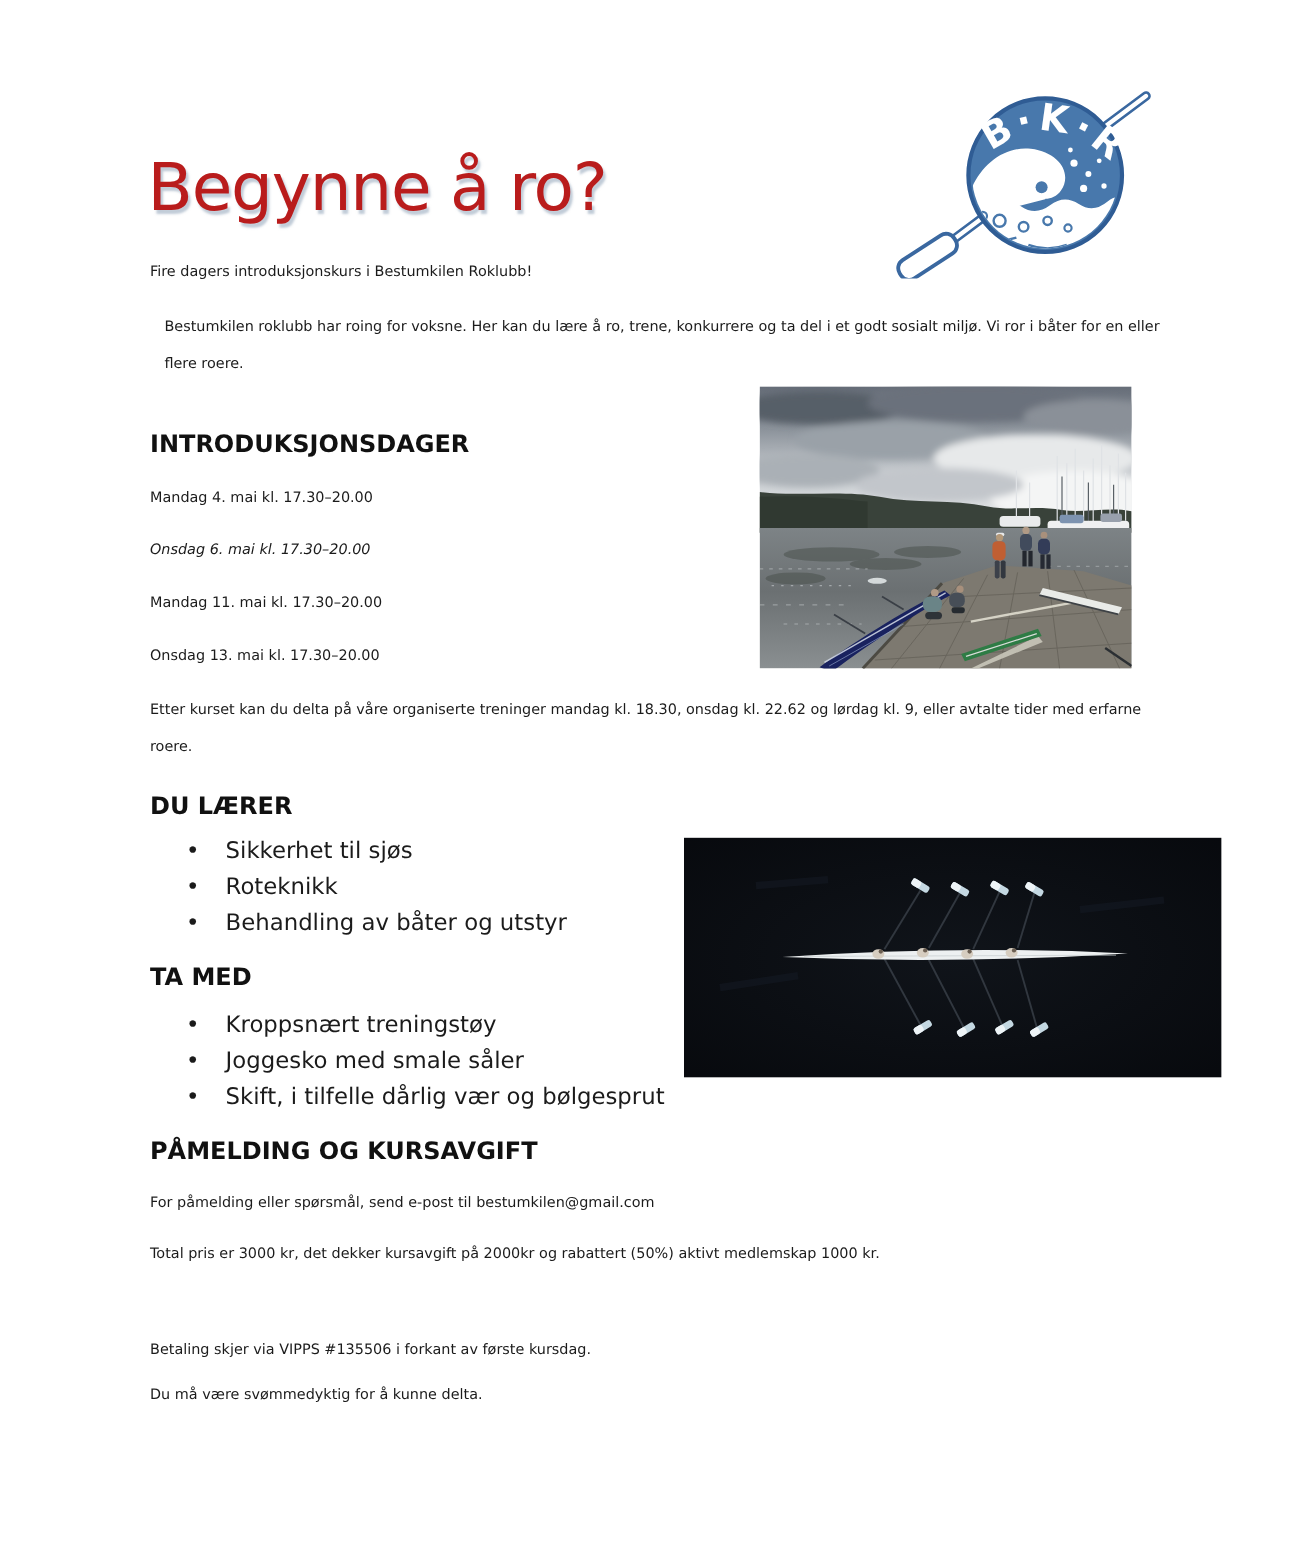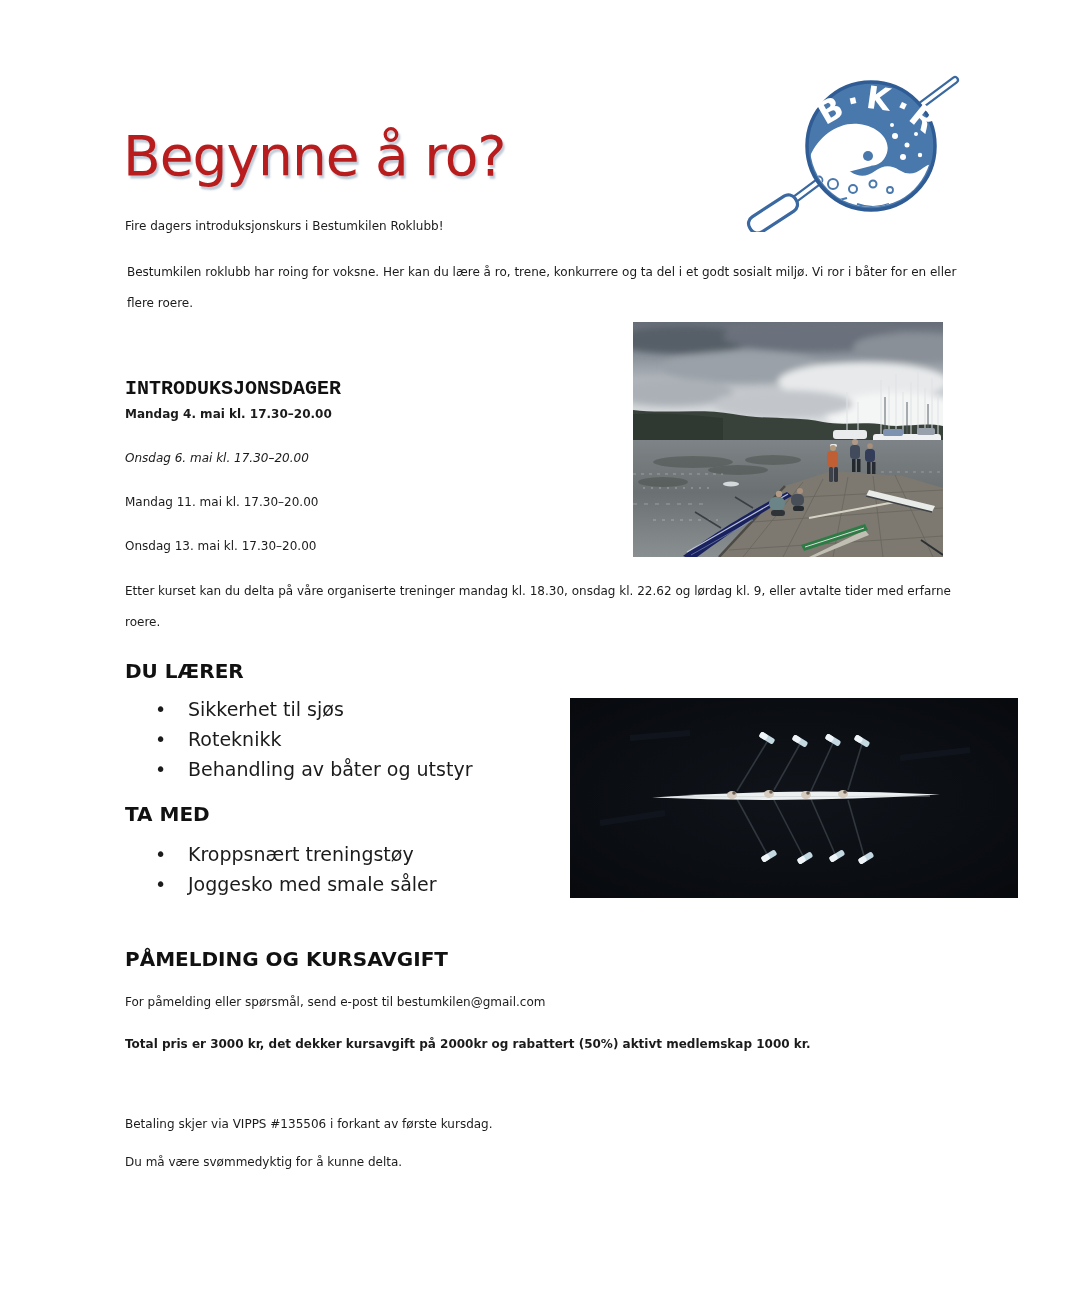--- a/index.html
+++ b/index.html
@@ -11,34 +11,34 @@
   p,h1,h2,ul{margin:0;padding:0;}
   .abs{position:absolute;}
   .txt{font-size:12px;line-height:31px;color:#1b1b1b;}
   .sec{font-size:20px;line-height:31px;font-weight:bold;color:#111111;}
   .title{
     left:123px;top:126px;font-size:55px;line-height:60px;font-weight:400;
     color:#b91c1c;letter-spacing:-1px;
     text-shadow:2px 3px 2px rgba(140,160,182,0.55);
   }
   .lead{left:125px;top:211px;}
-  .about{left:127px;top:257px;width:840px;}
-  .h-days{left:125px;top:373px;font-family:Liberation Mono, monospace;}
-  .day0{left:125px;top:399px;font-weight:bold;}
+  .about{left:137px;top:257px;width:840px;}
+  .h-days{left:125px;top:355px;}
+  .day0{left:125px;top:399px;}
   .day1{left:125px;top:443px;font-style:italic;}
   .day2{left:125px;top:487px;text-align:center;}
   .day3{left:125px;top:531px;}
   .after{left:125px;top:576px;width:845px;}
   .h-learn{left:125px;top:656px;}
   .ul-learn{left:125px;top:694px;}
   .h-bring{left:125px;top:799px;}
   .ul-bring{left:125px;top:839px;}
   .h-signup{left:125px;top:944px;}
   .contact{left:125px;top:987px;}
-  .price{left:125px;top:1029px;width:845px;font-weight:bold;}
+  .price{left:125px;top:1029px;width:845px;}
   .payment{left:125px;top:1109px;}
   .swim{left:125px;top:1147px;}
   ul.blist{list-style:none;}
   ul.blist li{
     position:relative;padding-left:63px;font-size:19px;line-height:30px;color:#1b1b1b;
   }
   ul.blist li::before{
     content:"\2022";position:absolute;left:30px;top:0;font-size:19px;color:#1b1b1b;
   }
   .logo-box{left:745px;top:66px;width:215px;height:166px;}
@@ -237,20 +237,21 @@
   <ul class="abs blist ul-learn">
     <li>Sikkerhet til sjøs</li>
     <li>Roteknikk</li>
     <li>Behandling av båter og utstyr</li>
   </ul>
 
   <h2 class="abs sec h-bring">TA MED</h2>
   <ul class="abs blist ul-bring">
     <li>Kroppsnært treningstøy</li>
     <li>Joggesko med smale såler</li>
+    <li>Skift, i tilfelle dårlig vær og bølgesprut</li>
   </ul>
 
   <div class="abs photo-aerial">
     <svg width="448" height="200" viewBox="0 0 448 200" preserveAspectRatio="none" xmlns="http://www.w3.org/2000/svg">
       <defs>
         <radialGradient id="vign" cx="0.5" cy="0.5" r="0.75">
           <stop offset="0" stop-color="#10141a"></stop>
             <stop offset="1" stop-color="#07090d"></stop>
         </radialGradient>
       </defs>

